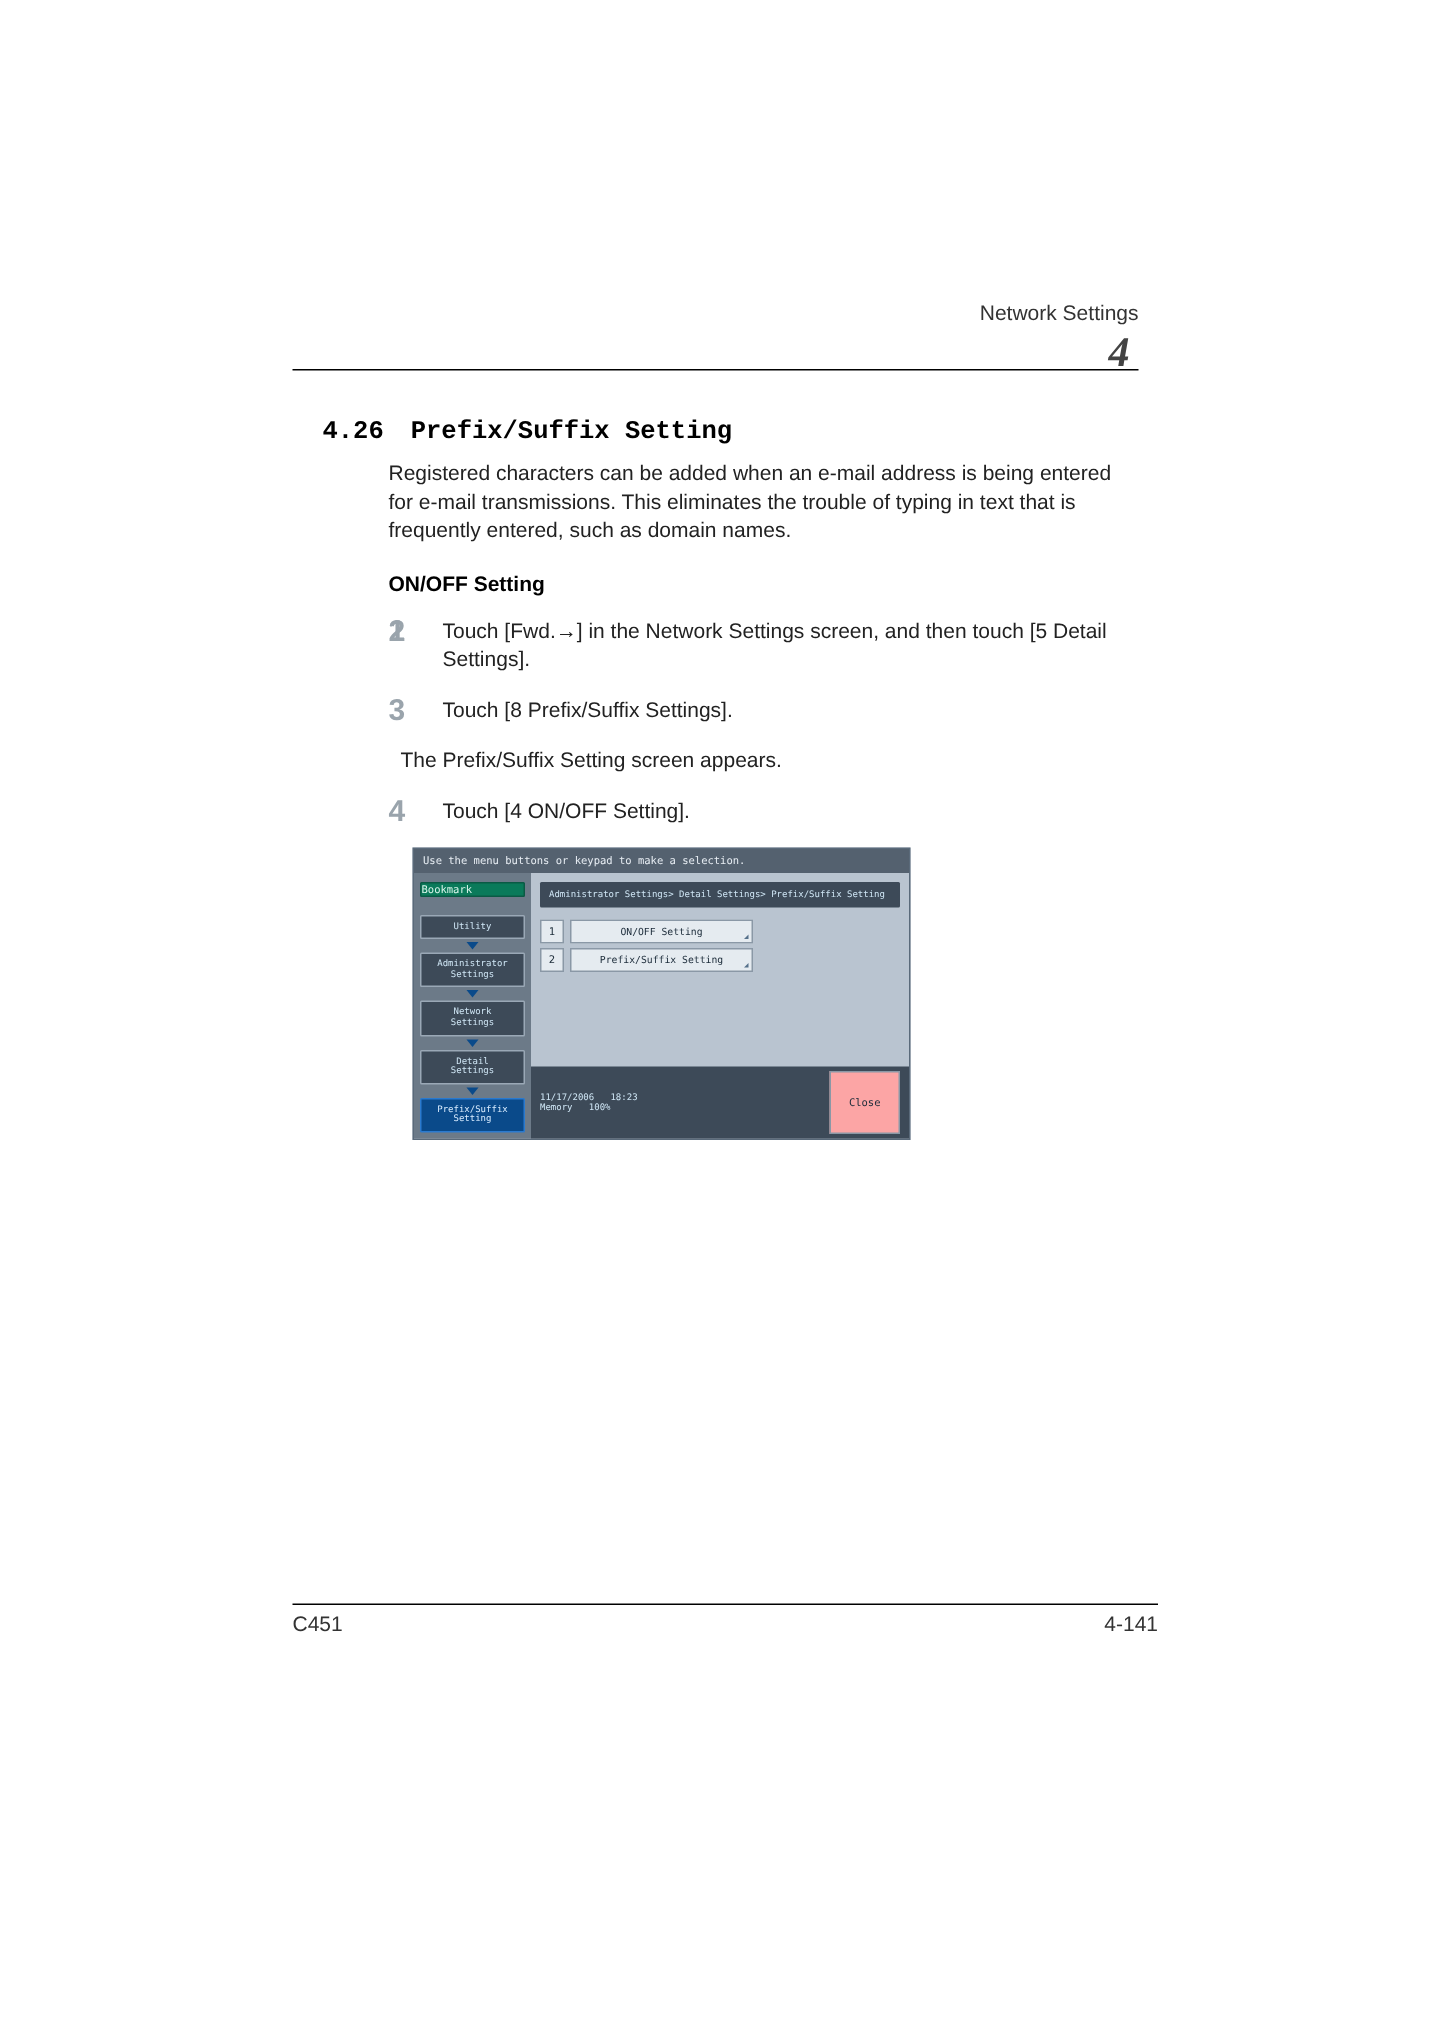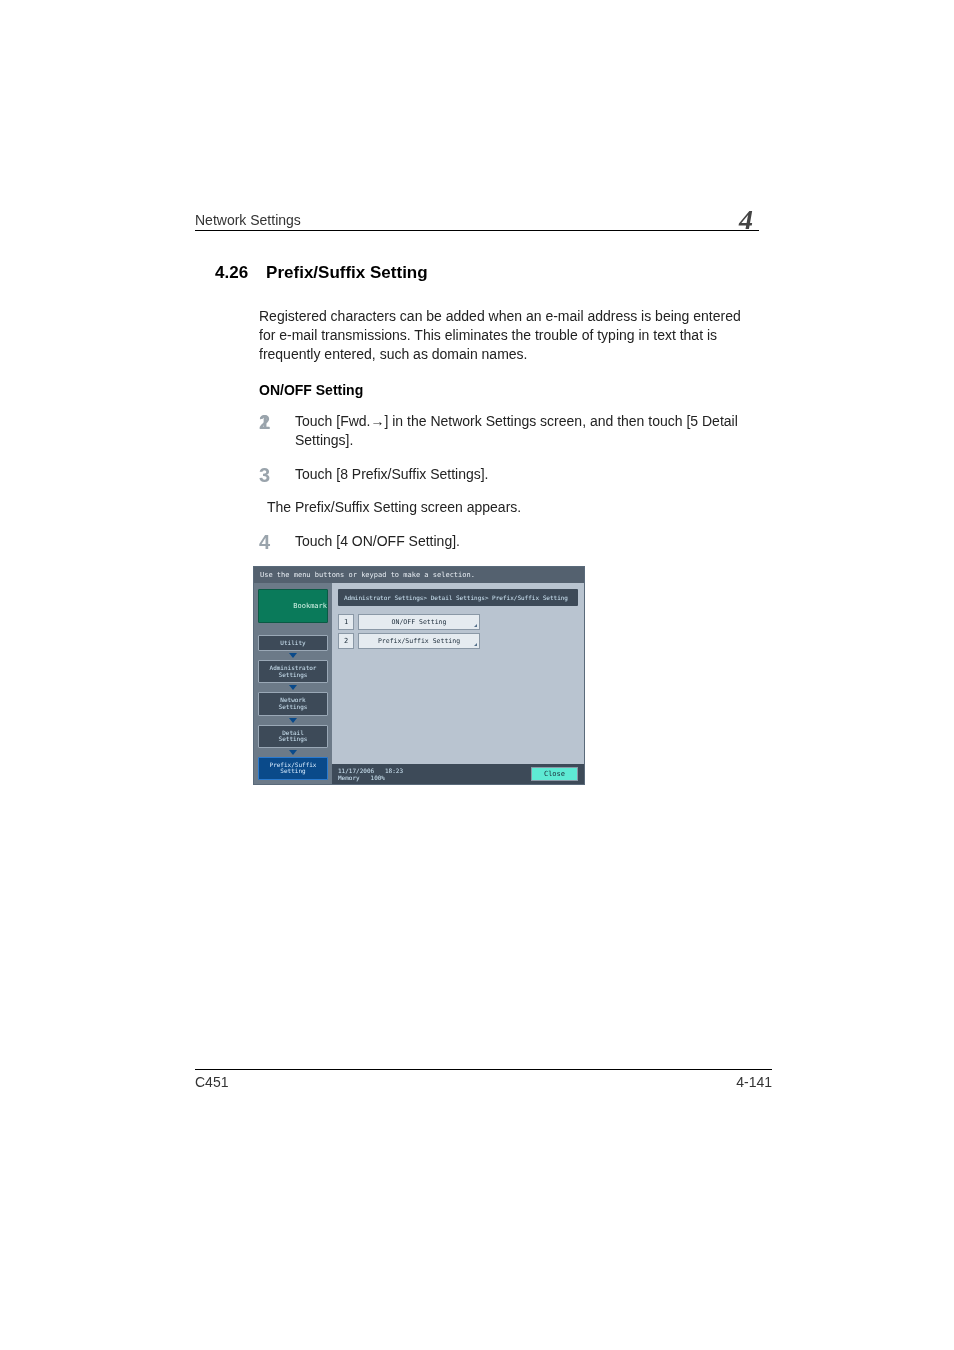--- a/index.html
+++ b/index.html
@@ -14,75 +14,77 @@
   .page{
     padding:200px 195px 0 195px;
   }
   .hdr{
     border-bottom:1px solid #000;
     display:flex;
     justify-content:space-between;
     align-items:flex-end;
     padding-bottom:2px;
     margin-bottom:32px;
+    flex-direction:column;
   }
   .hdr-left{font-size:14px;color:#333;}
   .hdr-num{
     font-family:Georgia,'Times New Roman',serif;
     font-weight:bold;
     font-style:italic;
     font-size:28px;
     color:#444;
     line-height:1;
     position:relative;
     top:6px;
     padding:0 6px;
   }
   .sect-head{
     display:flex;
     align-items:flex-start;
     gap:18px;
-    margin-bottom:24px;
+    margin-bottom:8px;
     padding-left:20px;
+    font-family:Liberation Mono, monospace;
   }
   .sect-num{font-weight:bold;font-size:17px;color:#000;}
   .sect-title{font-weight:bold;font-size:17px;color:#000;}
   .body-text{margin:0 0 18px 64px;line-height:1.35;font-size:14px;color:#222;}
   .sub-bold{font-weight:bold;font-size:14px;margin:16px 0 6px 64px;color:#000;}
   ol.steps{list-style:none;padding:0;margin:0 0 0 64px;}
   ol.steps>li{position:relative;padding-left:36px;margin-bottom:14px;font-size:14px;line-height:1.4;}
   .step-num{
     position:absolute;left:0;top:-4px;
     font-family:Arial,Helvetica,sans-serif;
     font-weight:bold;font-size:20px;color:#9aa4ac;
   }
   .sub-dash{margin-top:6px;padding-left:18px;position:relative;}
   .sub-dash::before{content:"–";position:absolute;left:0;top:0;color:#222;}
   .after-step{margin:6px 0 14px 72px;font-size:14px;line-height:1.4;}
   .arrow{font-family:Arial;}
   
-  .panel-wrap{margin:8px 0 0 58px;width:330px;border-radius:30px;}
+  .panel-wrap{margin:8px 0 0 80px;width:330px;border-radius:30px;}
   .panel{
     width:330px;background:#b9c4d0;
     font-family:"Lucida Console",Monaco,monospace;
     font-size:7px;color:#e8eef4;
     border:1px solid #5a6a7a;
   }
   .p-top{
     background:#54616f;padding:4px 6px;color:#e8eef4;
     font-size:7px;
   }
   .p-body{display:flex;}
   .p-side{
     width:70px;background:#6c7a88;padding:6px 4px 4px 4px;
     display:flex;flex-direction:column;gap:2px;
   }
   .bm{
-    background:#0a7a5a;color:#d9f5ea;text-align:right;
-    padding:12px 0;border:1px solid #0a5a44;border-radius:1px;
+    background:#0a7a5a;color:#d9f5ea;text-align:left;
+    padding:0 0;border:1px solid #0a5a44;border-radius:1px;
     font-size:7px;
   }
   .crumb{
     background:#3d4a58;border:1px solid #9aa8b6;color:#cfe6f5;
     text-align:center;padding:4px 2px;font-size:6px;line-height:1.1;
     border-radius:1px;
   }
   .crumb.sel{background:#0a4a8a;color:#d8ecff;border-color:#2a7acf;}
   .tri{
     width:0;height:0;margin:0 auto;
@@ -108,22 +110,22 @@
   }
   .menu-btn::after{
     content:"";position:absolute;right:2px;bottom:2px;width:0;height:0;
     border-left:3px solid transparent;border-bottom:3px solid #55708a;
   }
   .p-foot{
     display:flex;align-items:center;justify-content:space-between;
     background:#3d4a58;padding:3px 6px;font-size:6px;color:#cfe6f5;
   }
   .close-btn{
-    background:#5eead4;color:#1a2a38;border:1px solid #8a98a6;
-    padding:2px 12px;font-size:7px;
+    background:#fca5a5;color:#1a2a38;border:1px solid #8a98a6;
+    padding:16px 12px;font-size:7px;
   }
   
   .ftr{
     position:absolute;left:195px;right:182px;bottom:260px;
     border-top:1px solid #000;padding-top:4px;
     display:flex;justify-content:space-between;font-size:14px;color:#333;
   }
 </style>
 </head>
 <body>

